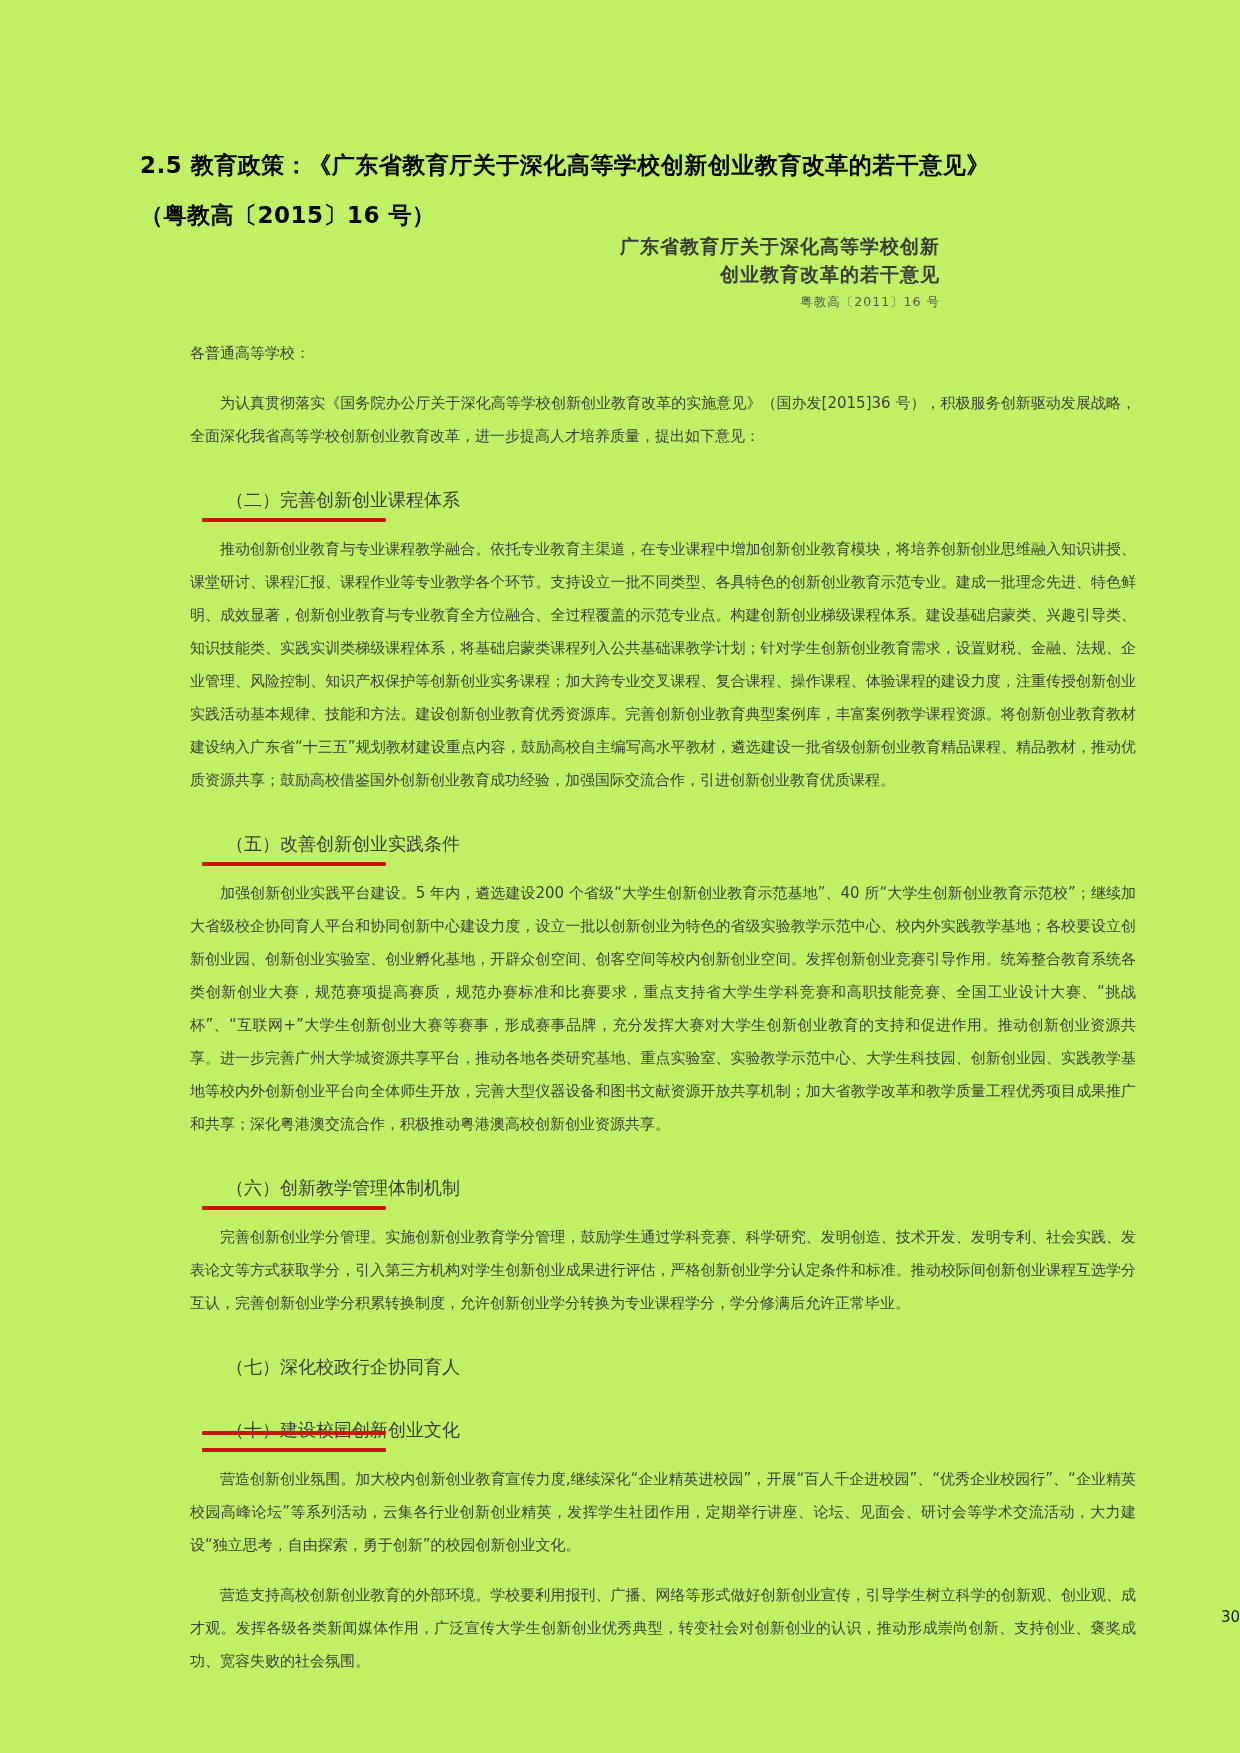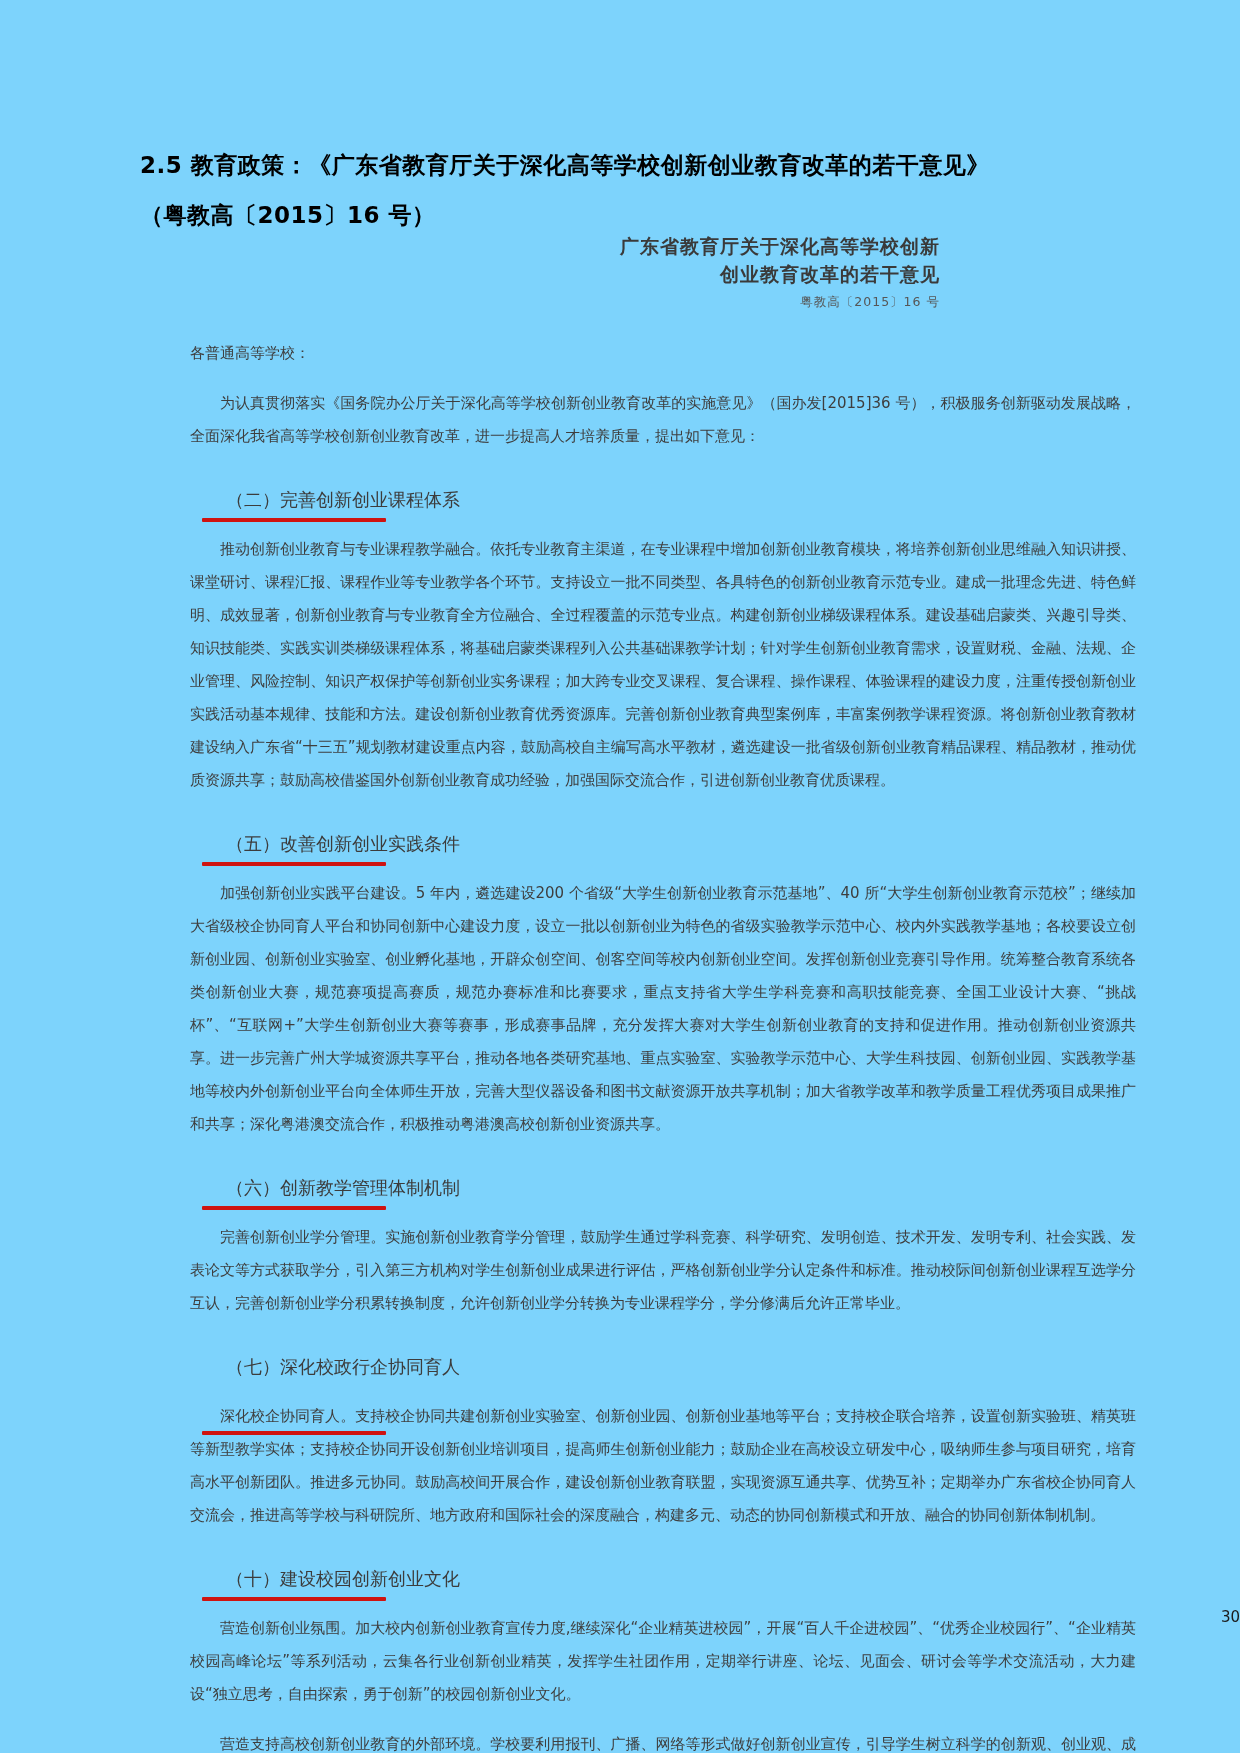--- a/index.html
+++ b/index.html
@@ -1,21 +1,21 @@
 <!DOCTYPE html>
 <html><head>
 <meta charset="utf-8">
 <style>
   html,body{margin:0;padding:0;background:#ffffff;}
   .page{
     position:relative;
     width:1240px;
     height:1753px;
     margin:0 auto;
-    background:#7dd3fc;
+    background:#bef264;
     font-family:"DejaVu Sans", sans-serif;
     overflow:hidden;
   }
   
   .report-heading{
     position:absolute;
     left:140px;
     top:140px;
     width:980px;
     color:#000000;
@@ -113,21 +113,21 @@
   <div class="report-heading">
     <div>2.5  教育政策：《广东省教育厅关于深化高等学校创新创业教育改革的若干意见》</div>
     <div>（粤教高〔2015〕16 号）</div>
   </div>
 
   <div class="scan">
 
     <div class="scan-title-wrap">
       <div class="scan-title">广东省教育厅关于深化高等学校创新</div>
       <div class="scan-title">创业教育改革的若干意见</div>
-      <div class="scan-docnum">粤教高〔2015〕16 号</div>
+      <div class="scan-docnum">粤教高〔2011〕16 号</div>
     </div>
 
     <div class="scan-body">
 
       <p class="salutation">各普通高等学校：</p>
 
       <p class="para">为认真贯彻落实《国务院办公厅关于深化高等学校创新创业教育改革的实施意见》（国办发[2015]36 号），积极服务创新驱动发展战略，全面深化我省高等学校创新创业教育改革，进一步提高人才培养质量，提出如下意见：</p>
 
       <div class="section">
         <div class="sec-heading underline">（二）完善创新创业课程体系</div>
@@ -139,21 +139,20 @@
         <p class="para">加强创新创业实践平台建设。5 年内，遴选建设200 个省级“大学生创新创业教育示范基地”、40 所“大学生创新创业教育示范校”；继续加大省级校企协同育人平台和协同创新中心建设力度，设立一批以创新创业为特色的省级实验教学示范中心、校内外实践教学基地；各校要设立创新创业园、创新创业实验室、创业孵化基地，开辟众创空间、创客空间等校内创新创业空间。发挥创新创业竞赛引导作用。统筹整合教育系统各类创新创业大赛，规范赛项提高赛质，规范办赛标准和比赛要求，重点支持省大学生学科竞赛和高职技能竞赛、全国工业设计大赛、“挑战杯”、“互联网+”大学生创新创业大赛等赛事，形成赛事品牌，充分发挥大赛对大学生创新创业教育的支持和促进作用。推动创新创业资源共享。进一步完善广州大学城资源共享平台，推动各地各类研究基地、重点实验室、实验教学示范中心、大学生科技园、创新创业园、实践教学基地等校内外创新创业平台向全体师生开放，完善大型仪器设备和图书文献资源开放共享机制；加大省教学改革和教学质量工程优秀项目成果推广和共享；深化粤港澳交流合作，积极推动粤港澳高校创新创业资源共享。</p>
       </div>
 
       <div class="section">
         <div class="sec-heading underline">（六）创新教学管理体制机制</div>
         <p class="para">完善创新创业学分管理。实施创新创业教育学分管理，鼓励学生通过学科竞赛、科学研究、发明创造、技术开发、发明专利、社会实践、发表论文等方式获取学分，引入第三方机构对学生创新创业成果进行评估，严格创新创业学分认定条件和标准。推动校际间创新创业课程互选学分互认，完善创新创业学分积累转换制度，允许创新创业学分转换为专业课程学分，学分修满后允许正常毕业。</p>
       </div>
 
       <div class="section">
         <div class="sec-heading underline-low">（七）深化校政行企协同育人</div>
-        <p class="para">深化校企协同育人。支持校企协同共建创新创业实验室、创新创业园、创新创业基地等平台；支持校企联合培养，设置创新实验班、精英班等新型教学实体；支持校企协同开设创新创业培训项目，提高师生创新创业能力；鼓励企业在高校设立研发中心，吸纳师生参与项目研究，培育高水平创新团队。推进多元协同。鼓励高校间开展合作，建设创新创业教育联盟，实现资源互通共享、优势互补；定期举办广东省校企协同育人交流会，推进高等学校与科研院所、地方政府和国际社会的深度融合，构建多元、动态的协同创新模式和开放、融合的协同创新体制机制。</p>
       </div>
 
       <div class="section">
         <div class="sec-heading underline">（十）建设校园创新创业文化</div>
         <p class="para">营造创新创业氛围。加大校内创新创业教育宣传力度,继续深化“企业精英进校园”，开展“百人千企进校园”、“优秀企业校园行”、“企业精英校园高峰论坛”等系列活动，云集各行业创新创业精英，发挥学生社团作用，定期举行讲座、论坛、见面会、研讨会等学术交流活动，大力建设“独立思考，自由探索，勇于创新”的校园创新创业文化。</p>
         <p class="para">营造支持高校创新创业教育的外部环境。学校要利用报刊、广播、网络等形式做好创新创业宣传，引导学生树立科学的创新观、创业观、成才观。发挥各级各类新闻媒体作用，广泛宣传大学生创新创业优秀典型，转变社会对创新创业的认识，推动形成崇尚创新、支持创业、褒奖成功、宽容失败的社会氛围。</p>
       </div>
 
     </div>
   </div>

